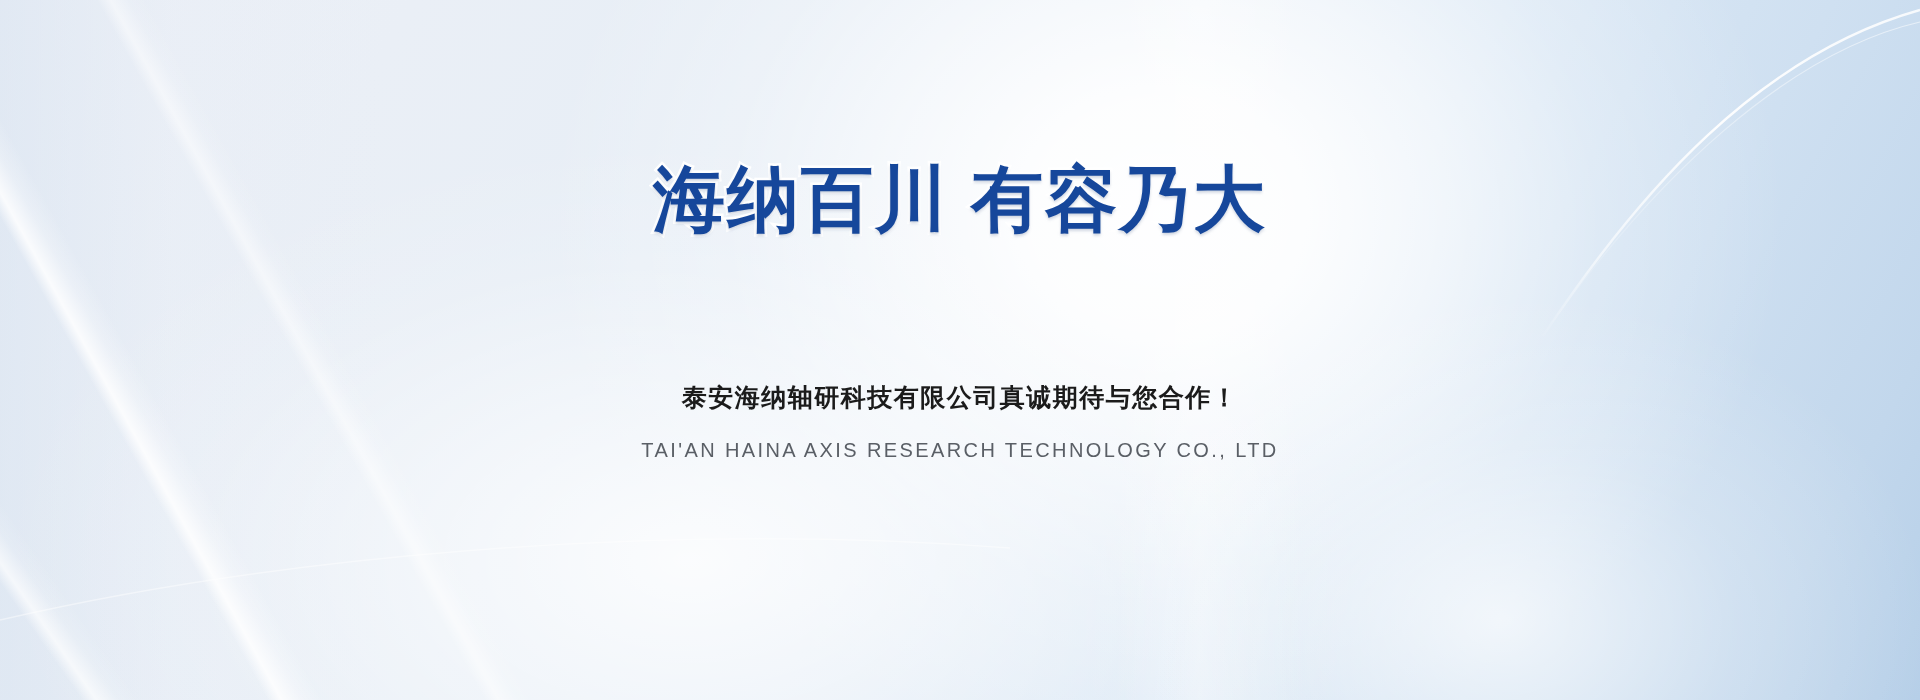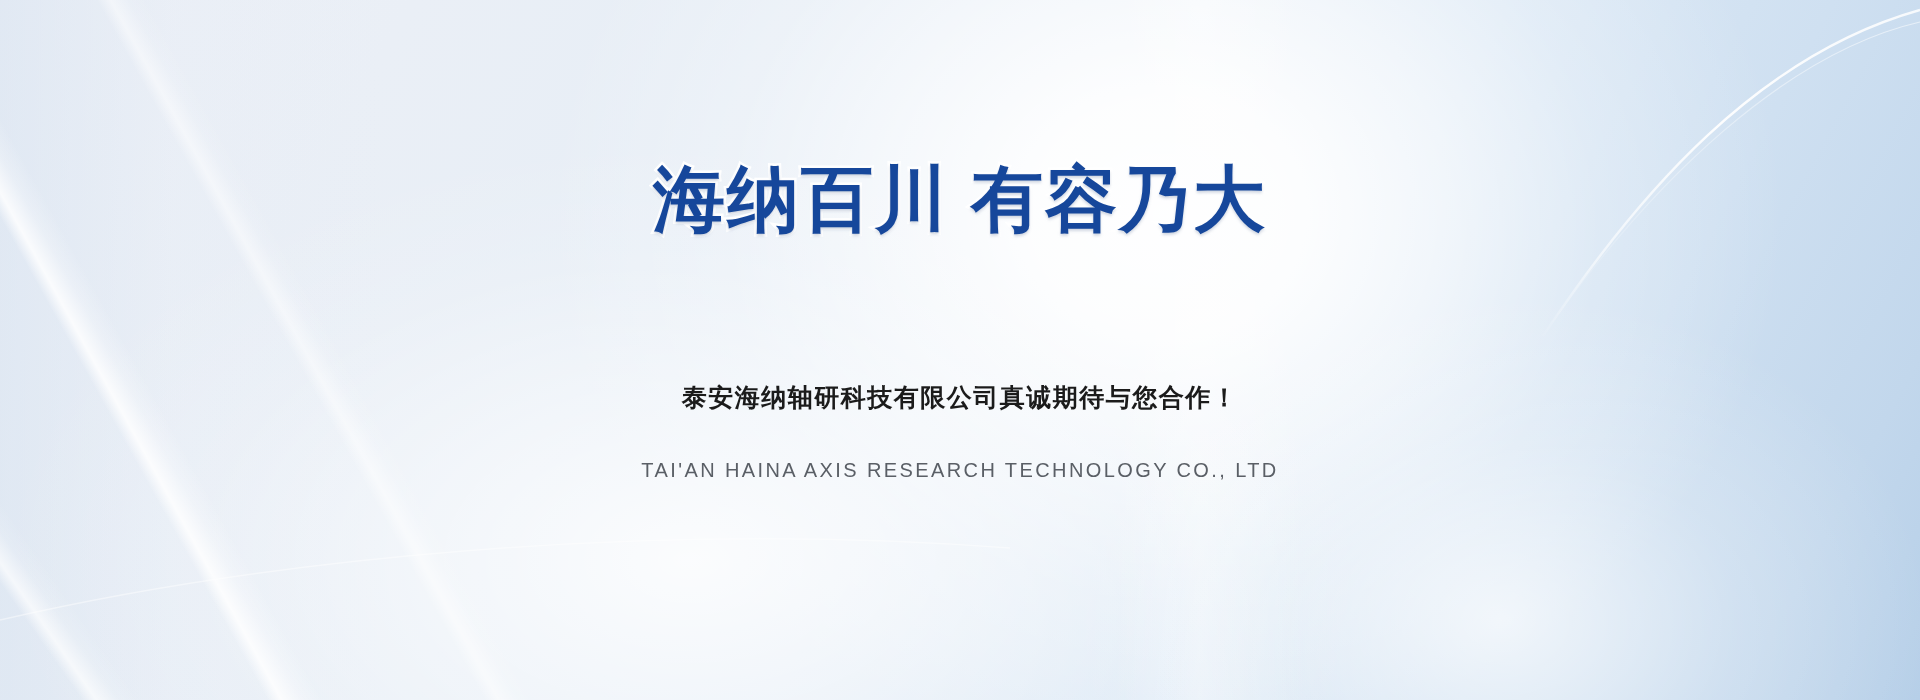--- a/index.html
+++ b/index.html
@@ -160,21 +160,20 @@
     position: absolute;
     left: 0;
     right: 0;
     top: 437px;
     font-size: 20px;
     line-height: 1.3;
     font-weight: 400;
     letter-spacing: 2.4px;
     color: #5a5f66;
     white-space: nowrap;
-    margin-top: 20px;
   }
 </style>
 </head>
 <body>
 
 <div class="banner">
 
   <div class="bg-layer haze-left"></div>
   <div class="bg-layer glow-main"></div>
   <div class="bg-layer light-column"></div>

